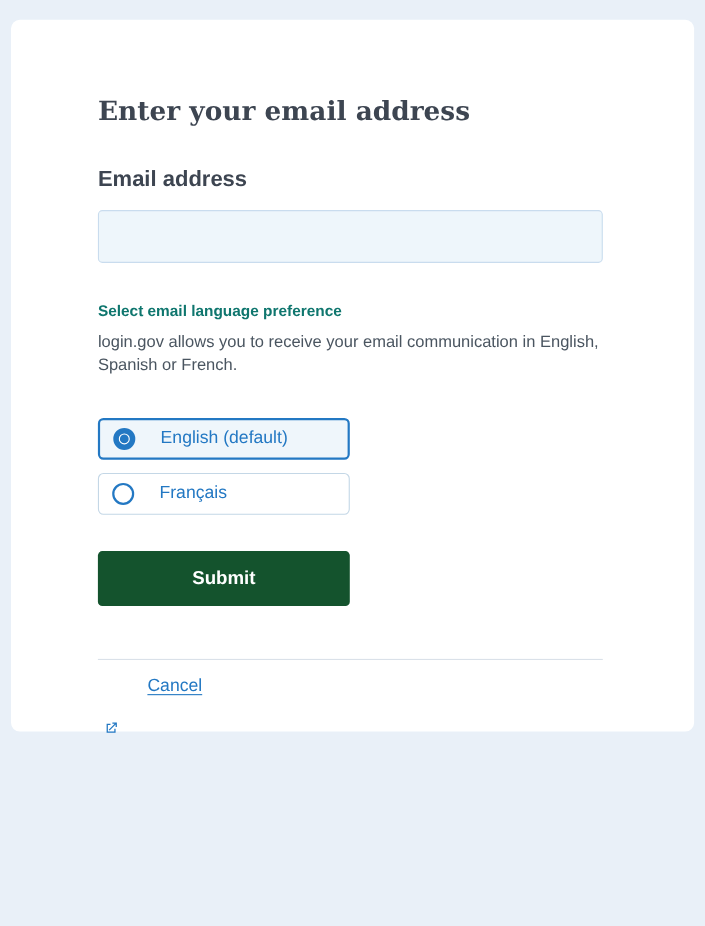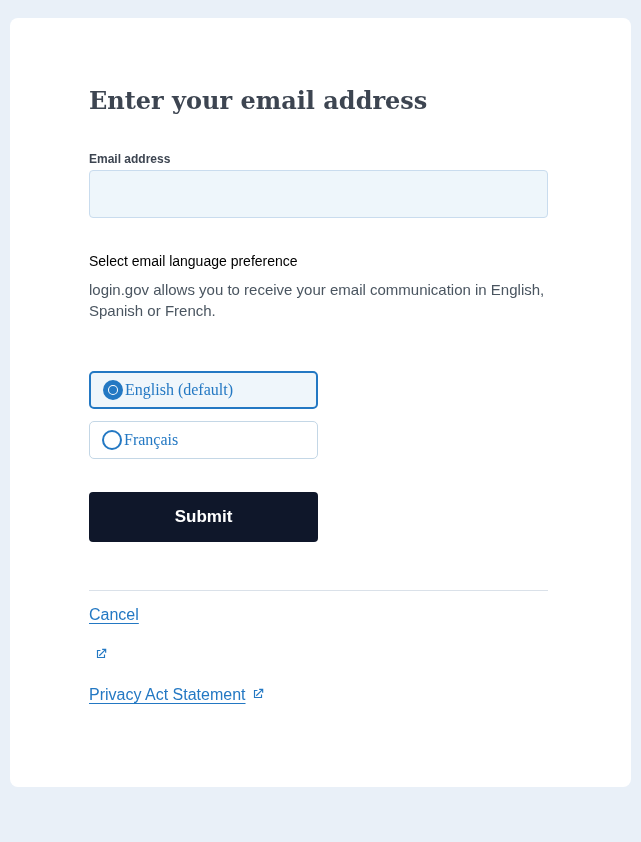--- a/index.html
+++ b/index.html
@@ -8,80 +8,79 @@
     height: 842px;
     background: #e9f0f8;
     font-family: "Liberation Sans", sans-serif;
     color: #3d4551;
   }
   .card {
     position: absolute;
     left: 10px;
     top: 18px;
     width: 621px;
-    height: 769px;
+    height: 647px;
     background: #ffffff;
     border-radius: 8px;
     padding: 66px 83px 32px 79px;
   }
   .page-heading {
     font-family: "DejaVu Serif", "Liberation Serif", serif;
     font-weight: 700;
     font-size: 24px;
     line-height: 33px;
     color: #3d4551;
     margin-bottom: 35px;
   }
   .field-label {
     display: block;
-    font-size: 12px;
+    font-size: 20px;
     font-weight: 700;
     color: #3d4551;
-    margin-bottom: 4px;
+    margin-bottom: 16px;
   }
   .email-input {
     display: block;
     width: 459px;
     height: 48px;
     background: #eef6fb;
     border: 1px solid #c9dcee;
     border-radius: 4px;
     font-size: 16px;
     font-family: "Liberation Sans", sans-serif;
     color: #3d4551;
     padding: 0 12px;
     margin-bottom: 35px;
     outline: none;
   }
   .pref-legend {
     font-size: 14px;
-    font-weight: 400;
-    color: #000000;
+    font-weight: 700;
+    color: #0f766e;
     margin-bottom: 10px;
   }
   .pref-description {
     font-size: 15px;
     line-height: 21px;
     color: #4a5560;
     width: 462px;
-    margin-bottom: 50px;
+    margin-bottom: 38px;
   }
   .radio-option {
     width: 229px;
     height: 38px;
     border: 1px solid #c4d7e6;
     border-radius: 5px;
     background: #ffffff;
     display: flex;
     align-items: center;
     padding: 0 12px;
-    gap: 2px;
+    gap: 23px;
     margin-bottom: 12px;
     cursor: pointer;
-    font-family: Liberation Serif, serif;
   }
   .radio-option.selected {
     border: 2px solid #2378c3;
     background: #eff6fb;
     height: 38px;
   }
   .radio-circle {
     width: 20px;
     height: 20px;
     border-radius: 50%;
@@ -106,21 +105,21 @@
   .radio-label {
     font-size: 16px;
     color: #2378c3;
   }
   .submit-btn {
     display: block;
     width: 229px;
     height: 50px;
     margin-top: 33px;
     margin-bottom: 48px;
-    background: #0f172a;
+    background: #14532d;
     color: #ffffff;
     font-family: "Liberation Sans", sans-serif;
     font-weight: 700;
     font-size: 17px;
     border: none;
     border-radius: 4px;
     cursor: pointer;
   }
   .divider {
     border: none;
@@ -130,20 +129,21 @@
   }
   .link-row {
     margin-bottom: 22px;
     line-height: 18px;
   }
   .link-row a {
     color: #2378c3;
     font-size: 16px;
     text-decoration: underline;
     text-underline-offset: 3px;
+    margin-left: 45px;
   }
   .ext-icon {
     margin-left: 5px;
     vertical-align: -1px;
   }
 </style>
 </head>
 <body>
 
 <div class="card">
@@ -174,19 +174,14 @@
   <div class="link-row">
     <a href="#">Cancel</a>
   </div>
 
   <div class="link-row">
     <svg class="ext-icon" width="14" height="14" viewBox="0 0 24 24" fill="#2378c3" aria-hidden="true">
       <path d="M14 3h7v7h-2V6.41l-9.29 9.3-1.42-1.42 9.3-9.29H14V3zM5 5h6v2H7v10h10v-4h2v6H5V5z"></path>
     </svg>
   </div>
 
-  <div class="link-row">
-    <a href="#">Privacy Act Statement</a><svg class="ext-icon" width="14" height="14" viewBox="0 0 24 24" fill="#2378c3" aria-hidden="true">
-      <path d="M14 3h7v7h-2V6.41l-9.29 9.3-1.42-1.42 9.3-9.29H14V3zM5 5h6v2H7v10h10v-4h2v6H5V5z"></path>
-    </svg>
-  </div>
 
 </div>
 
 </body></html>

